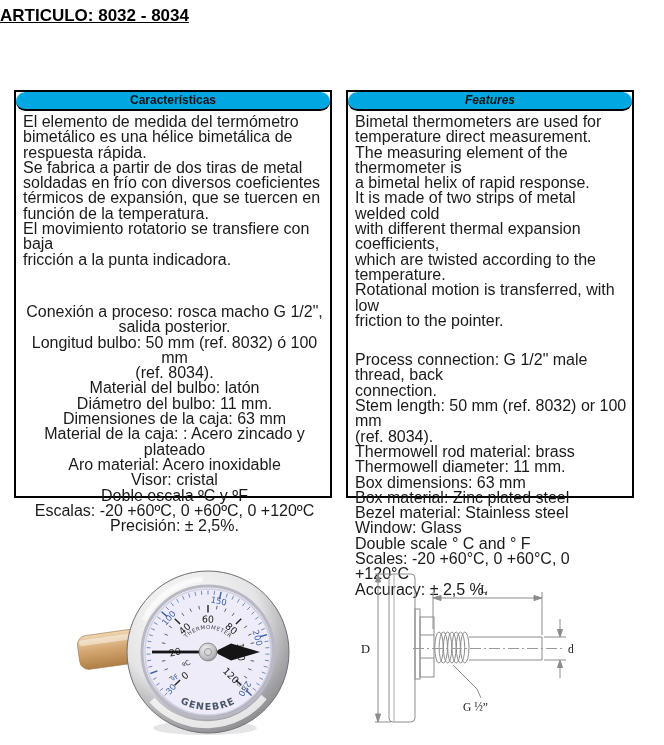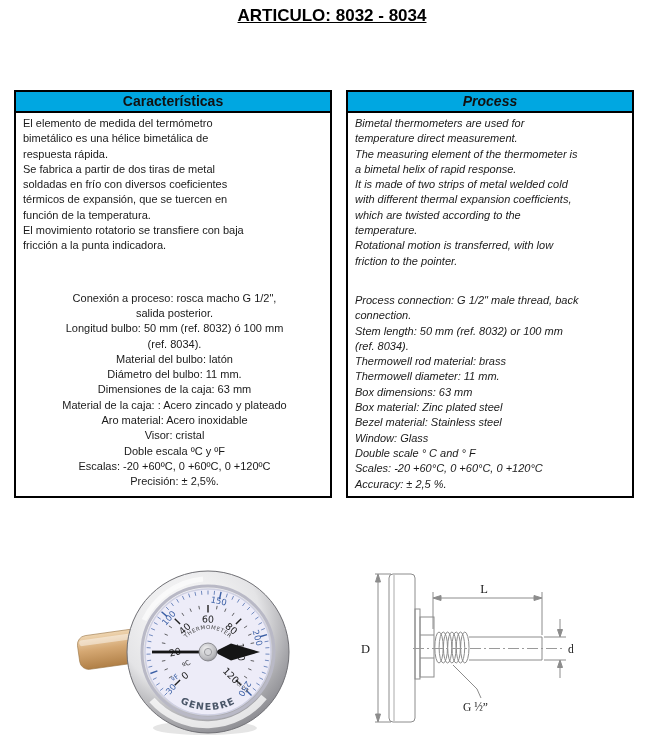--- a/index.html
+++ b/index.html
@@ -1,30 +1,30 @@
 <!DOCTYPE html>
 <html><head>
 <meta charset="utf-8">
 <style>
   html,body{margin:0;padding:0;background:#fff;}
   #page{position:relative;width:664px;height:745px;background:#ffffff;overflow:hidden;
         font-family:"Liberation Sans","DejaVu Sans",sans-serif;color:#111;}
   
-  #title-block{position:absolute;left:0;top:6px;width:664px;text-align:center;line-height:19px;}
+  #title-block{position:absolute;left:0;top:6px;width:664px;text-align:left;line-height:19px;}
   .title-line{font-size:17px;font-weight:bold;text-decoration:underline;color:#000;}
   .title-line.it{font-style:italic;}
   
   .spec-box{position:absolute;top:90px;border:2px solid #000;background:#fff;box-sizing:border-box;}
   #box-caracteristicas{left:14px;width:318px;height:408px;}
   #box-features{left:346px;width:288px;height:408px;}
-  .box-header{border-bottom:2px solid #000;text-align:center;font-size:14px;font-weight:bold;
-              padding:1px 0 2px 0;}
+  .box-header{border-bottom:2px solid #000;text-align:center;font-size:12px;font-weight:bold;
+              padding:1px 0 2px 0;border-radius:10px;}
   .box-header.it{font-style:italic;}
-  .box-body{padding:3px 4px 0 7px;font-size:11px;line-height:15.3px;color:#1a1a1a;}
-  .box-body.it{font-style:italic;}
+  .box-body{padding:3px 4px 0 7px;font-size:16px;line-height:15.3px;color:#1a1a1a;}
+  .box-body.it{}
   .pre{white-space:pre-line;}
   #box-caracteristicas .specs{margin-top:37px;text-align:center;}
   #box-features .specs{margin-top:24px;}
   
   #photo-svg{position:absolute;left:60px;top:562px;width:235px;height:181px;}
   #drawing-svg{position:absolute;left:355px;top:565px;width:230px;height:180px;}
   .serif{font-family:"Liberation Serif","DejaVu Serif",serif;}
 </style>
 </head>
 <body>
@@ -57,21 +57,21 @@
 Material de la caja: : Acero zincado y plateado
 Aro material: Acero inoxidable
 Visor: cristal
 Doble escala ºC y ºF
 Escalas: -20 +60ºC, 0 +60ºC, 0 +120ºC
 Precisión: ± 2,5%.</div>
     </div>
   </div>
 
   <div id="box-features" class="spec-box">
-    <div class="box-header it" id="hdr-feat" style="background: rgb(0, 167, 225);">Process</div>
+    <div class="box-header it" id="hdr-feat" style="background: rgb(0, 167, 225);">Features</div>
     <div class="box-body it">
       <div class="pre intro">Bimetal thermometers are used for
 temperature direct measurement.
 The measuring element of the thermometer is
 a bimetal helix of rapid response.
 It is made of two strips of metal welded cold
 with different thermal expansion coefficients,
 which are twisted according to the
 temperature.
 Rotational motion is transferred, with low

